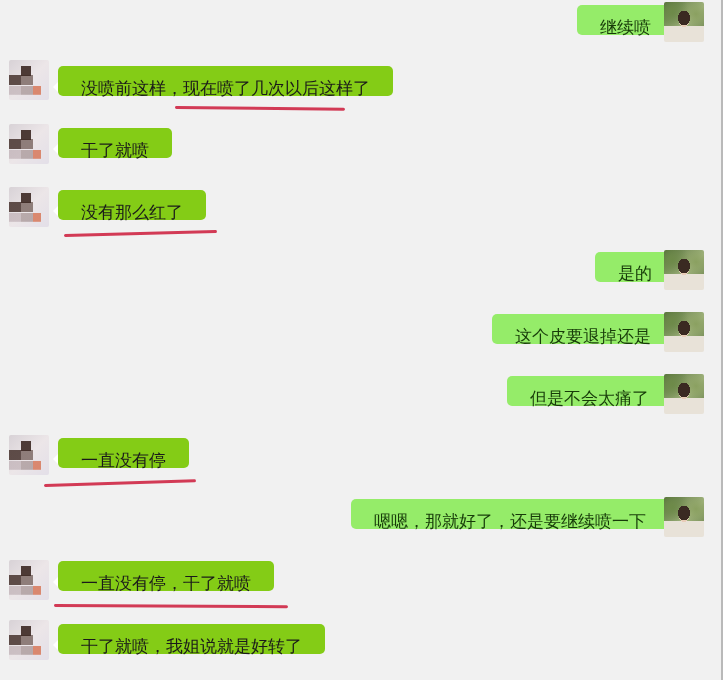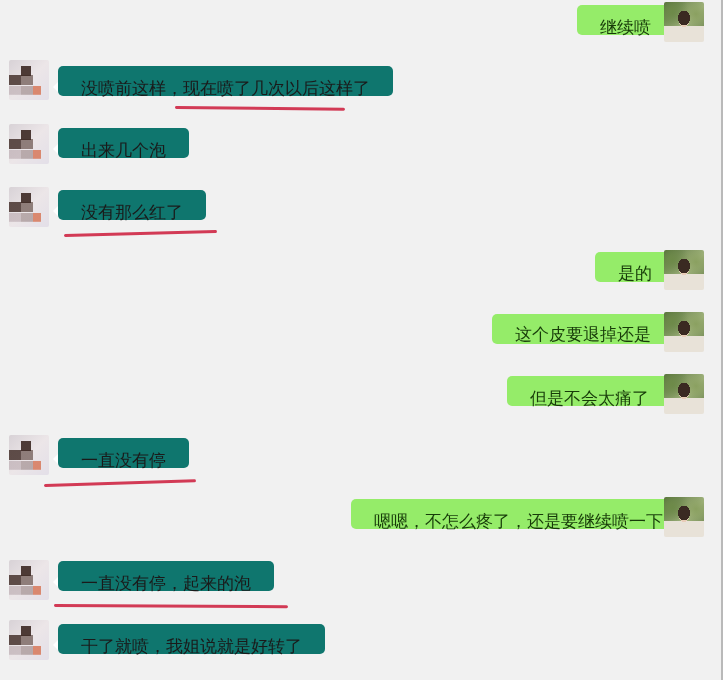--- a/index.html
+++ b/index.html
@@ -29,21 +29,21 @@
         linear-gradient(180deg, transparent 60%, #e8e2d8 60%),
         radial-gradient(circle at 20% 25%, #6d8a48, transparent 40%),
         radial-gradient(circle at 80% 30%, #8aa060, transparent 40%),
         linear-gradient(135deg, #4f6a36, #a7b885 55%, #55703c);
     }
     .bubble {
       position: absolute; height: 30px; line-height: 44px;
       padding: 0 23px; font-size: 17px; color: #1a1a1a;
       border-radius: 5px; white-space: nowrap; box-sizing: border-box;
     }
-    .bubble.in { background: #0f766e; }
+    .bubble.in { background: #84cc16; }
     .bubble.out { background: #95ec69; color: #173b09; }
     .bubble.in::before {
       content: ""; position: absolute; left: -5px; top: 16px;
       border-top: 5px solid transparent; border-bottom: 5px solid transparent;
       border-right: 5px solid #ffffff;
     }
     .bubble.out::after {
       content: ""; position: absolute; right: -5px; top: 16px;
       border-top: 5px solid transparent; border-bottom: 5px solid transparent;
       border-left: 5px solid #95ec69;
@@ -69,41 +69,41 @@
     <div class="avatar blur" style="left:9px; top:60px;"></div>
     <div class="bubble in" style="left:58px; top:66px;">
       <span>没喷前这样，现在喷了几次以后这样了</span>
     </div>
     <div class="underline" style="left:175px; top:106px; width:170px; transform:rotate(0.6deg);"></div>
   </div>
 
   <div class="msg">
     <div class="avatar blur" style="left:9px; top:124px;"></div>
     <div class="bubble in" style="left:58px; top:128px;">
-      <span>出来几个泡</span>
+      <span>干了就喷</span>
     </div>
   </div>
 
   <div class="msg">
     <div class="avatar blur" style="left:9px; top:187px;"></div>
     <div class="bubble in" style="left:58px; top:190px;text-align:center;">
       <span>没有那么红了</span>
     </div>
     <div class="underline" style="left:64px; top:234px; width:153px; transform:rotate(-1.5deg);"></div>
   </div>
 
   <div class="msg">
     <div class="bubble out" style="left:595px; top:252px;font-family:Liberation Serif, serif;">
       <span>是的</span>
     </div>
     <div class="avatar photo" style="left:664px; top:250px;"></div>
   </div>
 
   <div class="msg">
-    <div class="bubble out" style="left:492px; top:314px;font-family:Liberation Mono, monospace;">
+    <div class="bubble out" style="left:492px; top:314px;">
       <span>这个皮要退掉还是</span>
     </div>
     <div class="avatar photo" style="left:664px; top:312px;"></div>
   </div>
 
   <div class="msg">
     <div class="bubble out" style="left:507px; top:376px;">
       <span>但是不会太痛了</span>
     </div>
     <div class="avatar photo" style="left:664px; top:374px;"></div>
@@ -112,29 +112,29 @@
   <div class="msg">
     <div class="avatar blur" style="left:9px; top:435px;"></div>
     <div class="bubble in" style="left:58px; top:438px;">
       <span>一直没有停</span>
     </div>
     <div class="underline" style="left:44px; top:484px; width:152px; transform:rotate(-1.8deg);"></div>
   </div>
 
   <div class="msg">
     <div class="bubble out" style="left:351px; top:499px;">
-      <span>嗯嗯，不怎么疼了，还是要继续喷一下</span>
+      <span>嗯嗯，那就好了，还是要继续喷一下</span>
     </div>
     <div class="avatar photo" style="left:664px; top:497px;"></div>
   </div>
 
   <div class="msg">
     <div class="avatar blur" style="left:9px; top:560px;"></div>
     <div class="bubble in" style="left:58px; top:561px;">
-      <span>一直没有停，起来的泡</span>
+      <span>一直没有停，干了就喷</span>
     </div>
     <div class="underline" style="left:54px; top:604px; width:234px; transform:rotate(0.3deg);"></div>
   </div>
 
   <div class="msg">
     <div class="avatar blur" style="left:9px; top:620px;"></div>
     <div class="bubble in" style="left:58px; top:624px;">
       <span>干了就喷，我姐说就是好转了</span>
     </div>
   </div>

